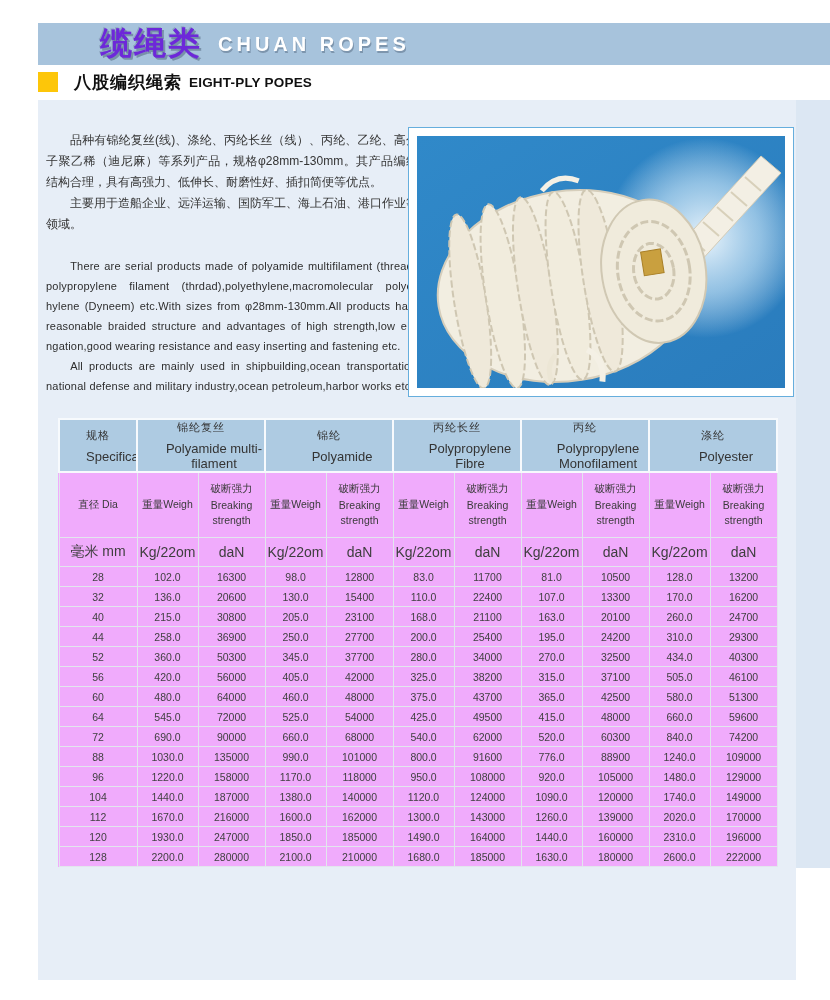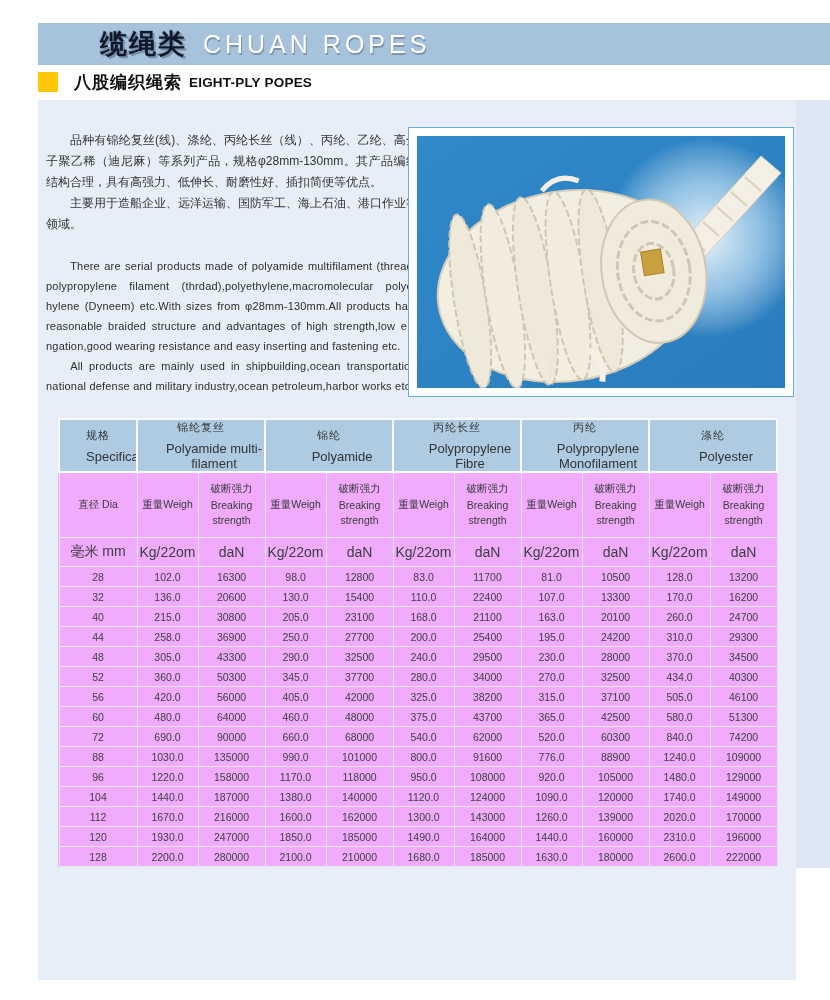--- a/index.html
+++ b/index.html
@@ -6,25 +6,25 @@
   .page{
     position:relative;width:830px;height:1000px;background:#ffffff;overflow:hidden;
     font-family:"Liberation Sans","DejaVu Sans",sans-serif;color:#333;
   }
   
   .banner{
     position:absolute;left:38px;top:23px;right:0;height:42px;background:#a7c3dc;
     display:flex;align-items:center;padding-left:62px;gap:16px;box-sizing:border-box;
   }
   .banner .zh{
-    font-size:27px;font-weight:bold;color:#0f172a;letter-spacing:2px;
+    font-size:32px;font-weight:bold;color:#6d28d9;letter-spacing:2px;
     text-shadow:2px 2px 0 rgba(96,118,142,.65), -1px -1px 0 rgba(96,118,142,.35);
   }
   .banner .en{
-    font-size:25px;font-weight:normal;color:#ffffff;letter-spacing:4px;
+    font-size:20px;font-weight:bold;color:#ffffff;letter-spacing:4px;
     text-shadow:1px 2px 0 rgba(96,118,142,.6);
   }
   
   .section-row{position:absolute;left:38px;top:71px;height:22px;display:flex;align-items:center;}
   .bullet{width:20px;height:20px;background:#fdc609;margin-right:16px;}
   .section-zh{font-size:17px;font-weight:bold;color:#101010;letter-spacing:1px;}
   .section-en{font-size:13.5px;font-weight:bold;color:#101010;margin-left:7px;letter-spacing:0.2px;}
   
   .right-strip{position:absolute;right:0;top:100px;width:34px;height:768px;background:#dce7f3;}
   
@@ -256,33 +256,20 @@
             <td>250.0</td>
             <td>27700</td>
             <td>200.0</td>
             <td>25400</td>
             <td>195.0</td>
             <td>24200</td>
             <td>310.0</td>
             <td>29300</td>
           </tr>
           <tr>
-            <td>48</td>
-            <td>305.0</td>
-            <td>43300</td>
-            <td>290.0</td>
-            <td>32500</td>
-            <td>240.0</td>
-            <td>29500</td>
-            <td>230.0</td>
-            <td>28000</td>
-            <td>370.0</td>
-            <td>34500</td>
-          </tr>
-          <tr>
             <td>52</td>
             <td>360.0</td>
             <td>50300</td>
             <td>345.0</td>
             <td>37700</td>
             <td>280.0</td>
             <td>34000</td>
             <td>270.0</td>
             <td>32500</td>
             <td>434.0</td>
@@ -308,20 +295,33 @@
             <td>460.0</td>
             <td>48000</td>
             <td>375.0</td>
             <td>43700</td>
             <td>365.0</td>
             <td>42500</td>
             <td>580.0</td>
             <td>51300</td>
           </tr>
           <tr>
+            <td>64</td>
+            <td>545.0</td>
+            <td>72000</td>
+            <td>525.0</td>
+            <td>54000</td>
+            <td>425.0</td>
+            <td>49500</td>
+            <td>415.0</td>
+            <td>48000</td>
+            <td>660.0</td>
+            <td>59600</td>
+          </tr>
+          <tr>
             <td>72</td>
             <td>690.0</td>
             <td>90000</td>
             <td>660.0</td>
             <td>68000</td>
             <td>540.0</td>
             <td>62000</td>
             <td>520.0</td>
             <td>60300</td>
             <td>840.0</td>

